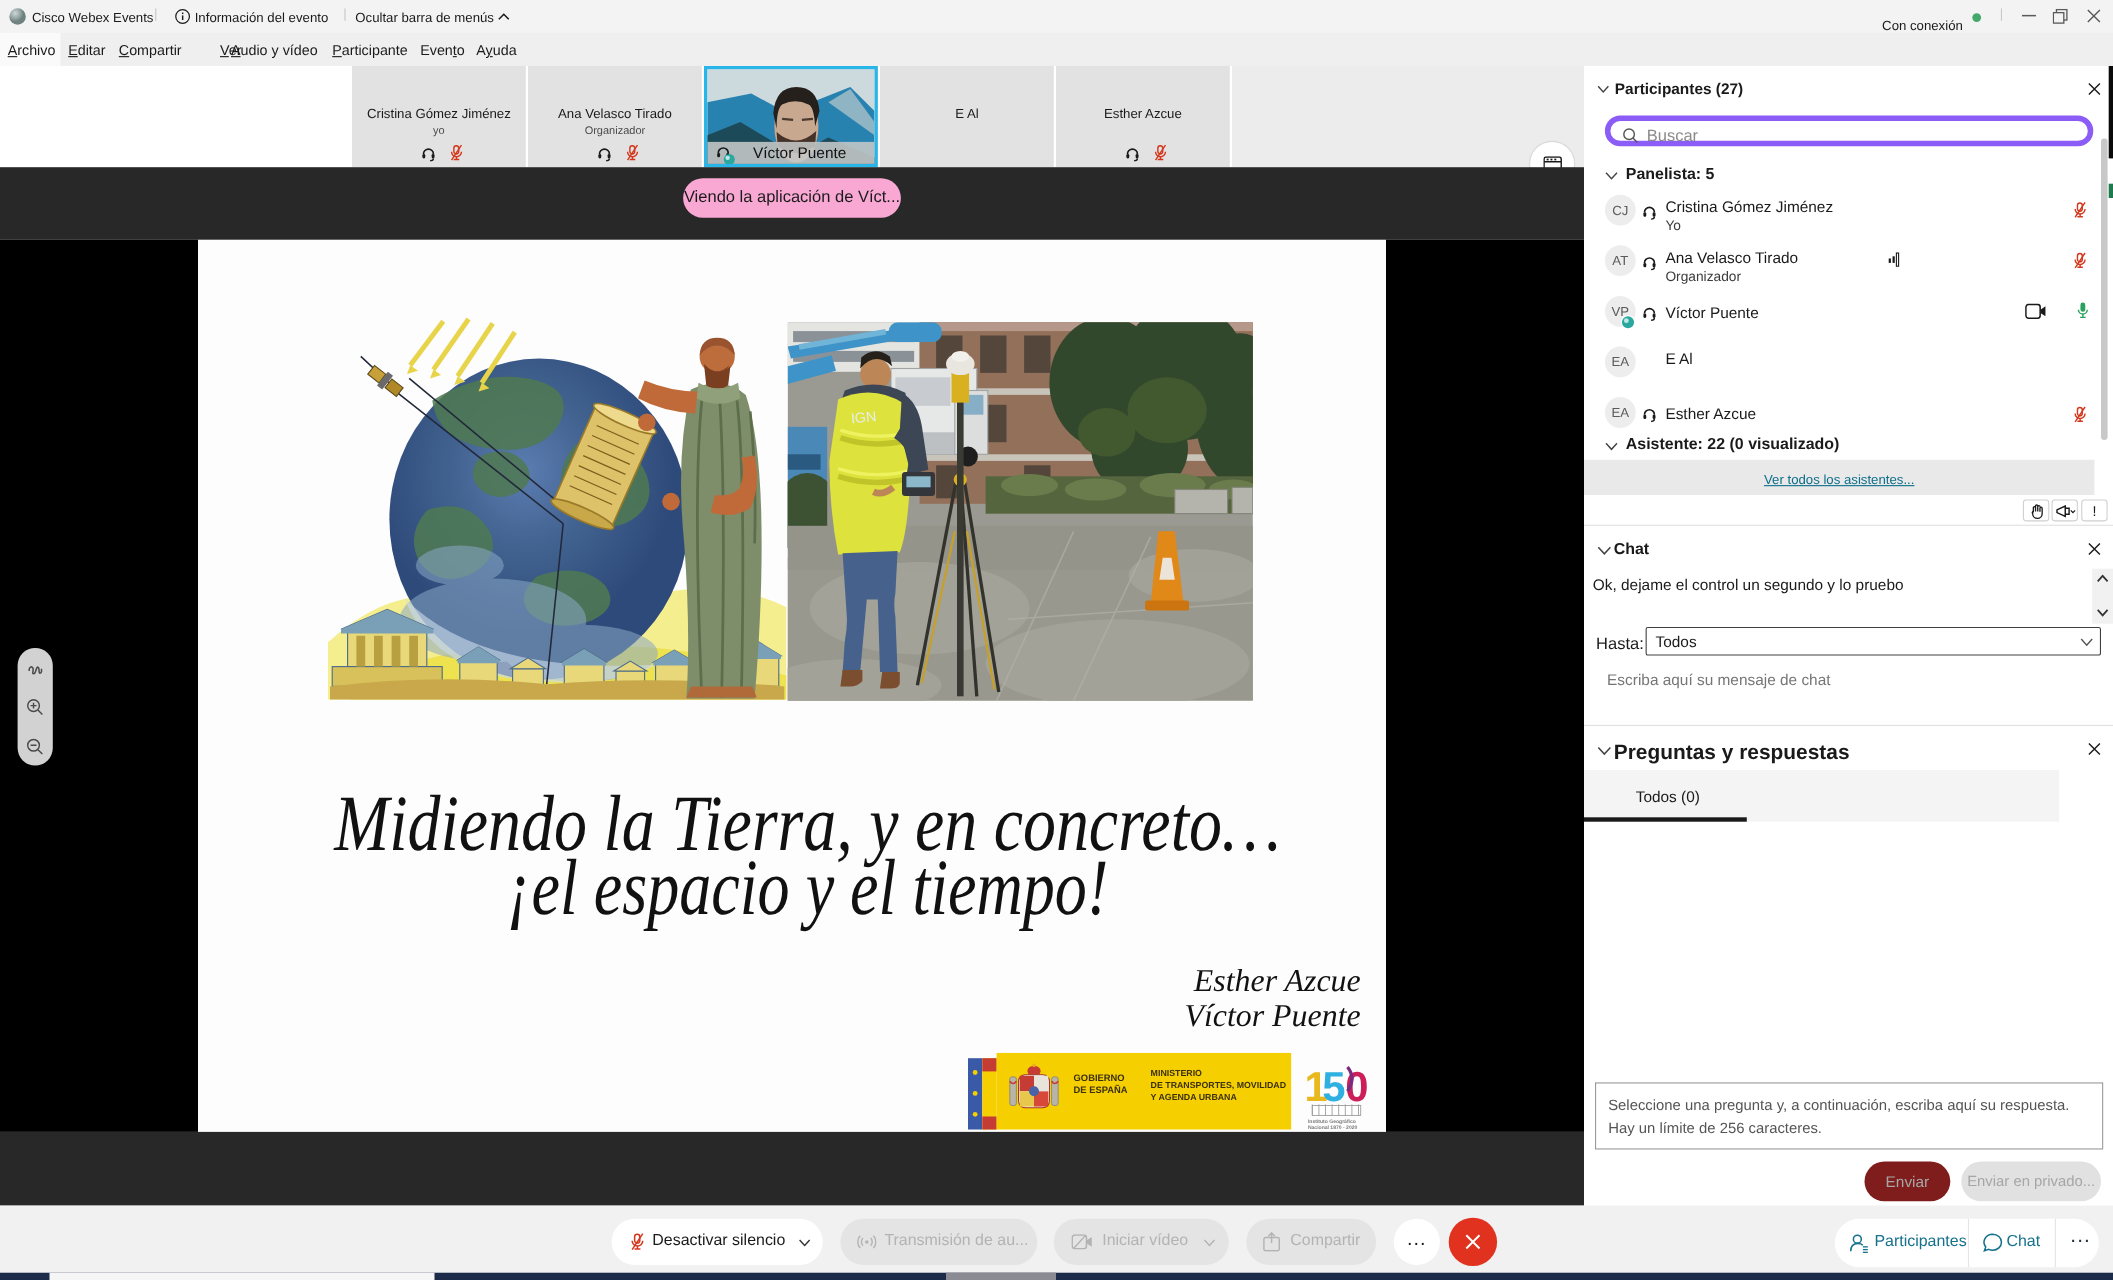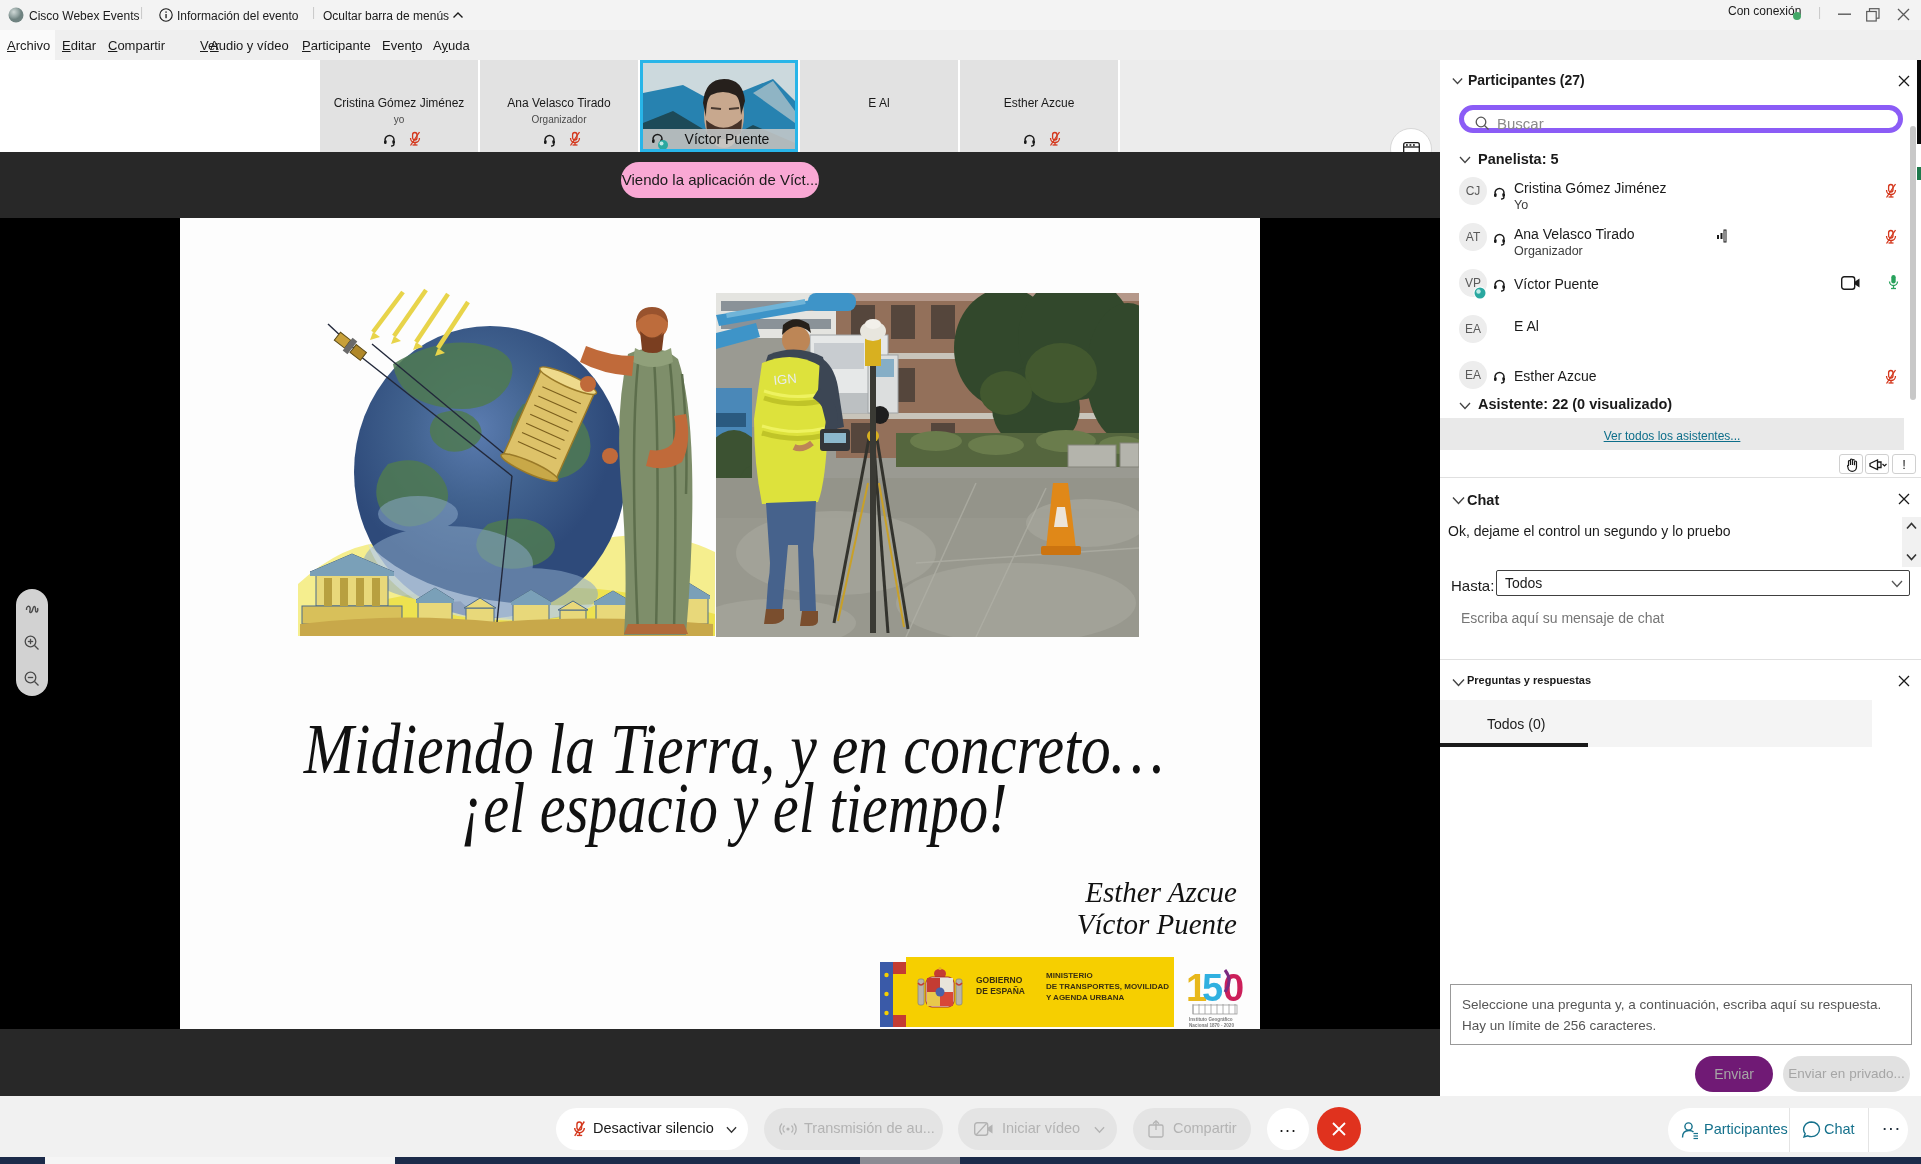--- a/index.html
+++ b/index.html
@@ -28,21 +28,21 @@
       <circle cx="7" cy="7" r="6.2" fill="none" stroke="#1a1a1a" stroke-width="1.1"></circle>
       <rect x="6.4" y="6" width="1.3" height="4.2" fill="#1a1a1a"></rect>
       <rect x="6.4" y="3.4" width="1.3" height="1.4" fill="#1a1a1a"></rect>
     </svg>
   <span class="abs" style="left:177px;top:9px;">Información del evento</span>
   <span class="abs" style="left:312px;top:5px;color:#c8c8c8;">|</span>
   <span class="abs" style="left:323px;top:9px;">Ocultar barra de menús</span>
   <svg class="abs" style="left:452px;top:11px;" width="12" height="8" viewBox="0 0 12 8">
       <path d="M1.5 6.5 L6 2 L10.5 6.5" fill="none" stroke="#1a1a1a" stroke-width="1.4"></path>
     </svg>
-  <span class="abs" style="left:1711px;top:4px;font-size:12px;margin-left:17px;">Con conexión</span>
+  <span class="abs" style="left:1711px;top:16px;font-size:12px;">Con conexión</span>
   <span class="abs" style="left:1793px;top:12px;width:8px;height:8px;border-radius:50%;background:#43a868;"></span>
   <span class="abs" style="left:1818px;top:5px;color:#c8c8c8;">|</span>
   <svg class="abs" style="left:1838px;top:13px;" width="13" height="3" viewBox="0 0 13 3">
       <rect width="13" height="1.4" y="0.5" fill="#5a5a5a"></rect>
     </svg>
   <svg class="abs" style="left:1866px;top:8px;" width="14" height="14" viewBox="0 0 14 14">
       <rect x="3.5" y="0.7" width="9.5" height="9.5" fill="none" stroke="#5a5a5a" stroke-width="1.2"></rect>
       <rect x="0.7" y="3.5" width="9.5" height="9.5" fill="#f3f3f3" stroke="#5a5a5a" stroke-width="1.2"></rect>
     </svg>
   <svg class="abs" style="left:1897px;top:8px;" width="13" height="13" viewBox="0 0 13 13">
@@ -690,33 +690,33 @@
     <svg class="abs" style="left:394px;top:9px;" width="12" height="8" viewBox="0 0 12 8">
         <path d="M1 1 L6 6.5 L11 1" fill="none" stroke="#555" stroke-width="1.3"></path>
       </svg>
   </div>
   <div class="abs" style="left:21px;top:550px;font-size:14px;color:#767676;">Escriba aquí su mensaje de chat</div>
   <div class="abs" style="left:0;top:599px;width:481px;height:1px;background:#e0e0e0;"></div>
 
   <svg class="abs" style="left:12px;top:618px;" width="13" height="9" viewBox="0 0 13 9">
       <path d="M1 1.5 L6.5 7.5 L12 1.5" fill="none" stroke="#444" stroke-width="1.4"></path>
     </svg>
-  <div class="abs" style="left:27px;top:614px;font-size:11px;font-weight:bold;">Preguntas y respuestas</div>
+  <div class="abs" style="left:27px;top:614px;font-size:19px;font-weight:bold;">Preguntas y respuestas</div>
   <svg class="abs" style="left:458px;top:615px;" width="12" height="12" viewBox="0 0 12 12">
       <path d="M1 1 L11 11 M11 1 L1 11" stroke="#1a1a1a" stroke-width="1.3"></path>
     </svg>
   <div class="abs" style="left:0;top:640px;width:432px;height:47px;background:#f4f4f4;">
     <div class="abs" style="left:47px;top:16px;font-size:14px;">Todos (0)</div>
     <div class="abs" style="left:0;top:43px;width:148px;height:4px;background:#1a1a1a;"></div>
   </div>
 
   <div class="abs" style="left:10px;top:924px;width:462px;height:61px;border:1px solid #999;background:#fff;">
     <div class="abs" style="left:11px;top:9px;font-size:13.5px;color:#555;line-height:21px;">Seleccione una pregunta y, a continuación, escriba aquí su respuesta.<br>Hay un límite de 256 caracteres.</div>
   </div>
-  <div class="abs" style="left:255px;top:996px;width:78px;height:36px;background:#701a75;border-radius:18px;text-align:center;font-size:14px;color:#a6a6a6;line-height:36px;">Enviar</div>
+  <div class="abs" style="left:255px;top:996px;width:78px;height:36px;background:#7f1d1d;border-radius:18px;text-align:center;font-size:14px;color:#a6a6a6;line-height:36px;">Enviar</div>
   <div class="abs" style="left:343px;top:996px;width:127px;height:36px;background:#e1e1e1;border-radius:18px;text-align:center;font-size:13.5px;color:#a6a6a6;line-height:36px;">Enviar en privado...</div>
 
   <div class="abs" style="left:470px;top:66px;width:6px;height:274px;background:#c8c8c8;border-radius:3px;"></div>
 </div>
 
 <div class="abs" style="left:1917px;top:60px;width:4px;height:84px;background:#0a0a0a;"></div>
 <div class="abs" style="left:1917px;top:167px;width:4px;height:13px;background:#1f7a4d;"></div>
 
 <div class="abs" id="botbar" style="left:0;top:1096px;width:1921px;height:61px;background:#f1f1f1;">
 

